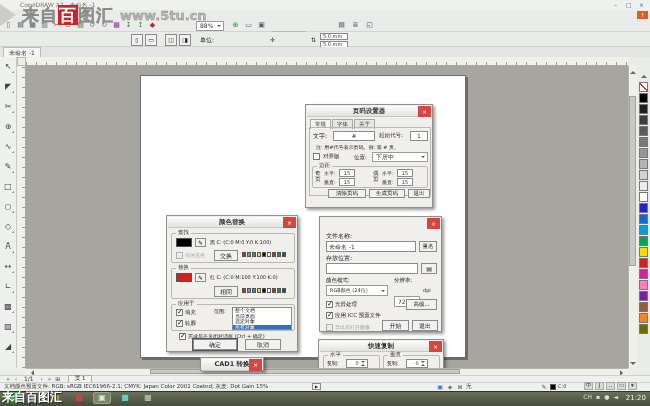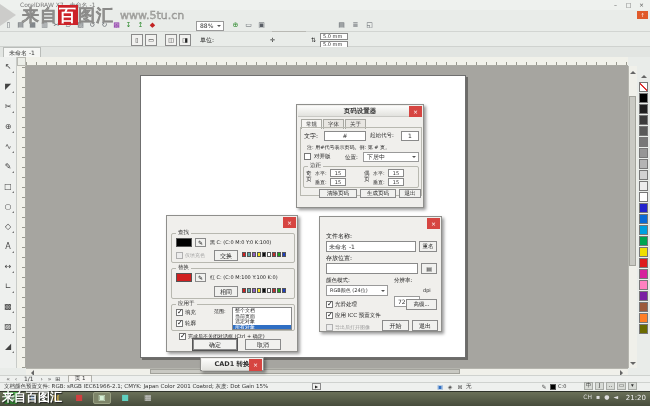--- a/index.html
+++ b/index.html
@@ -99,21 +99,21 @@
   .tki.teal{color:#5fd0c0}
   .tki.grayapp{color:#cfcfcf}
   .tray{position:absolute;right:32px;top:394px;display:flex;gap:4px;align-items:center;z-index:34}
   .tri-ico{font-size:6px;color:#ddd}
   .clock{position:absolute;right:4px;top:395px;font-size:7px;color:#f2f2f2;z-index:34}
   
   .wm-top{position:absolute;left:0;top:2px;height:26px;display:flex;align-items:center;z-index:50;pointer-events:none}
   .wm-tri{width:0;height:0;border-top:11px solid transparent;border-bottom:11px solid transparent;border-left:16px solid #c9c9c6;opacity:.9}
   .wm-text{font-size:17px;font-weight:bold;color:#b5b5b2;-webkit-text-stroke:.4px #8a8a88;letter-spacing:1px}
   .wm-red{background:var(--c-accent_red,#cc2229);color:#fff;padding:0 1px;-webkit-text-stroke:0}
-  .wm-site{font-size:11px;font-weight:normal;color:#b5b5b2;-webkit-text-stroke:.4px #8a8a88;margin-left:6px}
+  .wm-site{font-size:13px;font-weight:bold;color:#b5b5b2;-webkit-text-stroke:.4px #8a8a88;margin-left:6px}
   .wm-badge{position:absolute;right:2px;top:11px;width:11px;height:8px;background:#e05a2b;color:#fff;font-size:5px;
     display:flex;align-items:center;justify-content:center;z-index:50}
   .wm-bottom{position:absolute;left:2px;top:391px;font-size:12px;font-weight:bold;color:#fff;text-shadow:1px 1px 1px #222;z-index:60;pointer-events:none}
 </style>
 </head>
 <body>
 
 <div class="screen">
 
   <div class="abs titlebar"></div>
@@ -249,21 +249,21 @@
       <span class="pal" style="background: rgb(221, 28, 28);"></span>
       <span class="pal" style="background: rgb(214, 33, 156);"></span>
       <span class="pal" style="background: rgb(255, 128, 192);"></span>
       <span class="pal" style="background: rgb(122, 31, 162);"></span>
       <span class="pal" style="background: rgb(156, 90, 60);"></span>
       <span class="pal" style="background: rgb(255, 127, 39);"></span>
       <span class="pal" style="background: rgb(107, 107, 0);"></span>
     </div>
 
 
-  <div class="dlg" style="left:296px;top:104px;width:128px;height:104px">
+  <div class="dlg" style="left:305px;top:104px;width:128px;height:104px">
     <div class="dtb">页码设置器</div>
     <div class="dx">×</div>
     <div class="ptabs" style="left:4px;top:14px">
         <span class="ptab act">常规</span>
         <span class="ptab">字体</span>
         <span class="ptab">关于</span>
       </div>
     <div class="abs" style="left:3px;top:22px;width:122px;height:69px;border:1px solid #b8b8b0"></div>
     <div class="abs lbl" style="left:7px;top:28px">文字:</div>
     <div class="abs inp ctr" style="left:27px;top:26px;width:42px;height:10px">
@@ -308,20 +308,21 @@
     </div>
     <div class="abs btn t55" style="left:63px;top:84px;width:36px;height:9px">
       <span>生成页码</span>
     </div>
     <div class="abs btn t55" style="left:102px;top:84px;width:22px;height:9px">
       <span>退出</span>
     </div>
   </div>
 
   <div class="dlg" style="left:166px;top:215px;width:132px;height:137px">
+    <div class="dtb">颜色替换</div>
     <div class="dx">×</div>
     <div class="grp" style="left:4px;top:17px;width:124px;height:30px">
       <span class="cap">查找</span>
       <div class="abs" style="left:4px;top:4px;width:16px;height:9px;background:#000;border:1px solid #555"></div>
       <div class="abs btn" style="left:23px;top:4px;width:11px;height:9px">
         <span>✎</span>
       </div>
       <span class="abs lbl t5" style="left:38px;top:6px">黑 C: (C:0 M:0 Y:0 K:100)</span>
       <div class="abs row" style="left:4px;top:18px;gap:2px">
         <span class="chk dis"></span>
@@ -433,20 +434,38 @@
       <span class="lbl dis t5">导出后打开图像</span>
     </div>
     <div class="abs btn" style="left:62px;top:103px;width:27px;height:11px">
       <span>开始</span>
     </div>
     <div class="abs btn" style="left:92px;top:103px;width:26px;height:11px">
       <span>退出</span>
     </div>
   </div>
 
+  <div class="dlg" style="left:318px;top:339px;width:126px;height:33px;z-index:20">
+    <div class="dtb">快速复制</div>
+    <div class="dx">×</div>
+    <div class="grp" style="left:4px;top:15px;width:57px;height:16px">
+      <span class="cap">水平</span>
+      <span class="abs lbl t5" style="left:3px;top:5px">复制:</span>
+      <div class="abs inp ctr t5 spinbox" style="left:22px;top:3px;width:22px;height:9px">
+        <span>0</span>
+      </div>
+    </div>
+    <div class="grp" style="left:64px;top:15px;width:57px;height:16px">
+      <span class="cap">垂直</span>
+      <span class="abs lbl t5" style="left:3px;top:5px">复制:</span>
+      <div class="abs inp ctr t5 spinbox" style="left:22px;top:3px;width:22px;height:9px">
+        <span>0</span>
+      </div>
+    </div>
+  </div>
 
   <div class="dlg" style="left:200px;top:357px;width:64px;height:14px;z-index:40">
     <div class="dtb" style="height:12px">CAD1 转换</div>
     <div class="dx" style="height:12px">×</div>
   </div>
 
   <div class="abs pagenav">
     <span class="row">
         <span class="pni">«</span>
         <span class="pni">‹</span>

